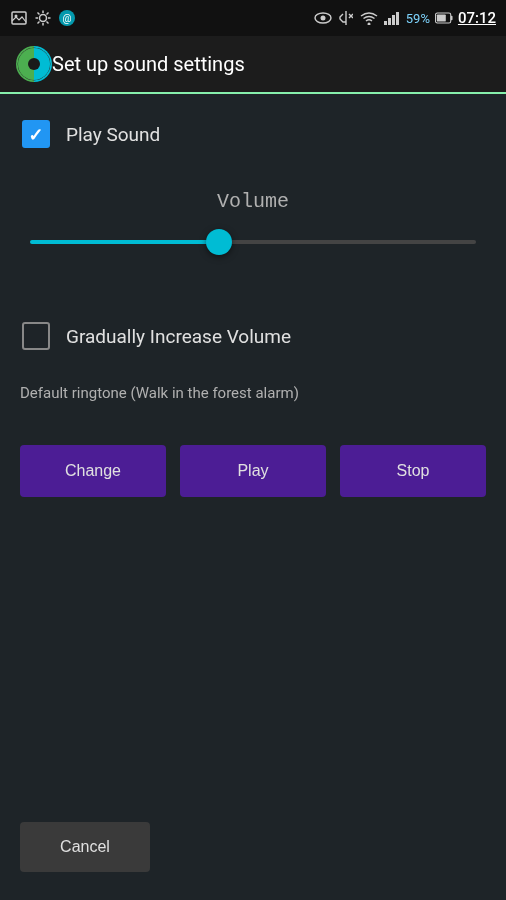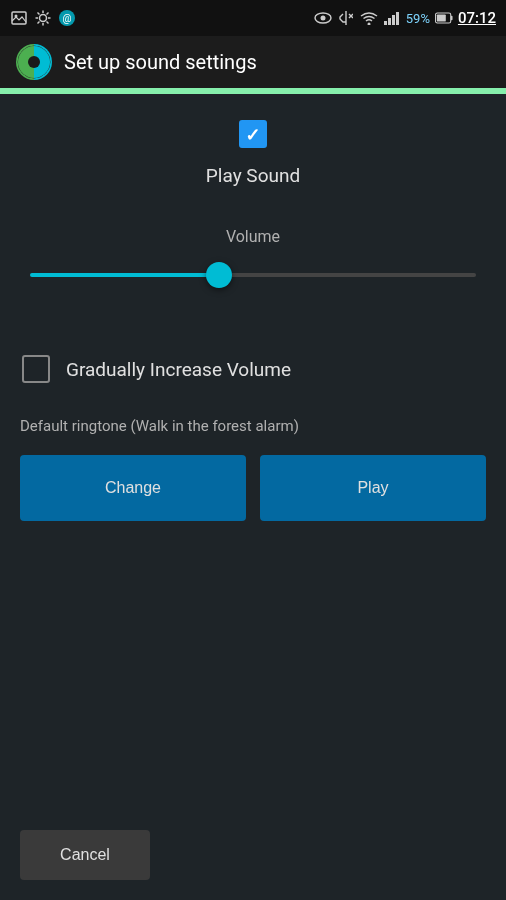--- a/index.html
+++ b/index.html
@@ -40,25 +40,24 @@
       display: inline-flex;
       align-items: center;
       justify-content: center;
     }
 
     
     .title-bar {
       width: 100%;
       height: 58px;
       background: #1c1c1c;
-      border-bottom: 6px solid #86efac;
+      border-bottom: 2px solid #86efac;
       display: flex;
       align-items: center;
       padding: 0 16px;
-      gap: 12px;
     }
     .title-icon {
       width: 36px;
       height: 36px;
       border-radius: 50%;
       background: conic-gradient(from 0deg, #00bcd4 0deg 180deg, #4caf50 180deg 360deg);
       display: flex;
       align-items: center;
       justify-content: center;
       flex-shrink: 0;
@@ -81,21 +80,20 @@
       gap: 0;
       position: relative;
     }
 
     
     .play-sound-row {
       display: flex;
       align-items: center;
       gap: 14px;
       margin-bottom: 40px;
-      flex-direction: column;
     }
     .checkbox-container {
       width: 32px;
       height: 32px;
       display: flex;
       align-items: center;
       justify-content: center;
       cursor: pointer;
     }
     .checkbox-checked {
@@ -120,23 +118,24 @@
     }
 
     
     .volume-section {
       display: flex;
       flex-direction: column;
       align-items: center;
       margin-bottom: 40px;
     }
     .volume-label {
-      font-size: 16px;
+      font-size: 20px;
       color: #b0b0b0;
       margin-bottom: 16px;
+      font-family: Liberation Mono, monospace;
     }
     .slider-container {
       width: 100%;
       padding: 0 10px;
       position: relative;
     }
     input[type=range] {
       width: 100%;
       -webkit-appearance: none;
       appearance: none;
@@ -187,36 +186,37 @@
 
     
     .action-buttons-row {
       display: flex;
       gap: 14px;
       justify-content: center;
       margin-bottom: 0;
     }
     .action-btn {
       flex: 1;
-      height: 66px;
-      background: #0369a1;
+      height: 52px;
+      background: #4c1d95;
       color: #e0e0e0;
       border: none;
       border-radius: 4px;
       font-size: 16px;
       cursor: pointer;
       display: flex;
       align-items: center;
       justify-content: center;
+      margin-top: 23px;
     }
 
     
     .bottom-buttons {
       position: absolute;
-      bottom: 20px;
+      bottom: 28px;
       left: 20px;
       right: 20px;
       display: flex;
       justify-content: space-between;
     }
     .bottom-btn {
       width: 130px;
       height: 50px;
       background: #3a3a3a;
       color: #e0e0e0;
@@ -344,19 +344,20 @@
     <span class="gradually-label">Gradually Increase Volume</span>
   </div>
 
   <div class="ringtone-info">
     <span>Default ringtone (Walk in the forest alarm)</span>
   </div>
 
   <div class="action-buttons-row">
     <button class="action-btn">Change</button>
     <button class="action-btn">Play</button>
+    <button class="action-btn">Stop</button>
   </div>
 
   <div class="bottom-buttons">
     <button class="bottom-btn">Cancel</button>
   </div>
 
 </div>
 
 </body></html>

